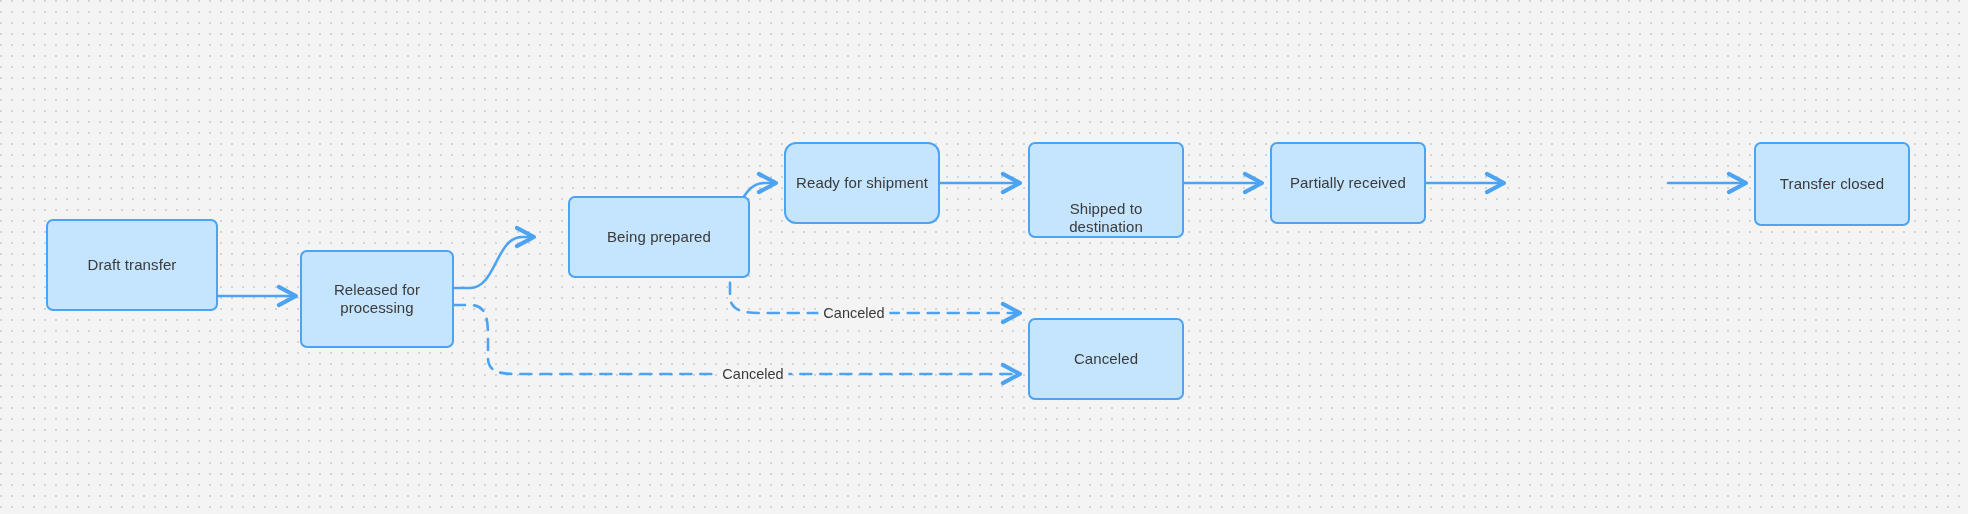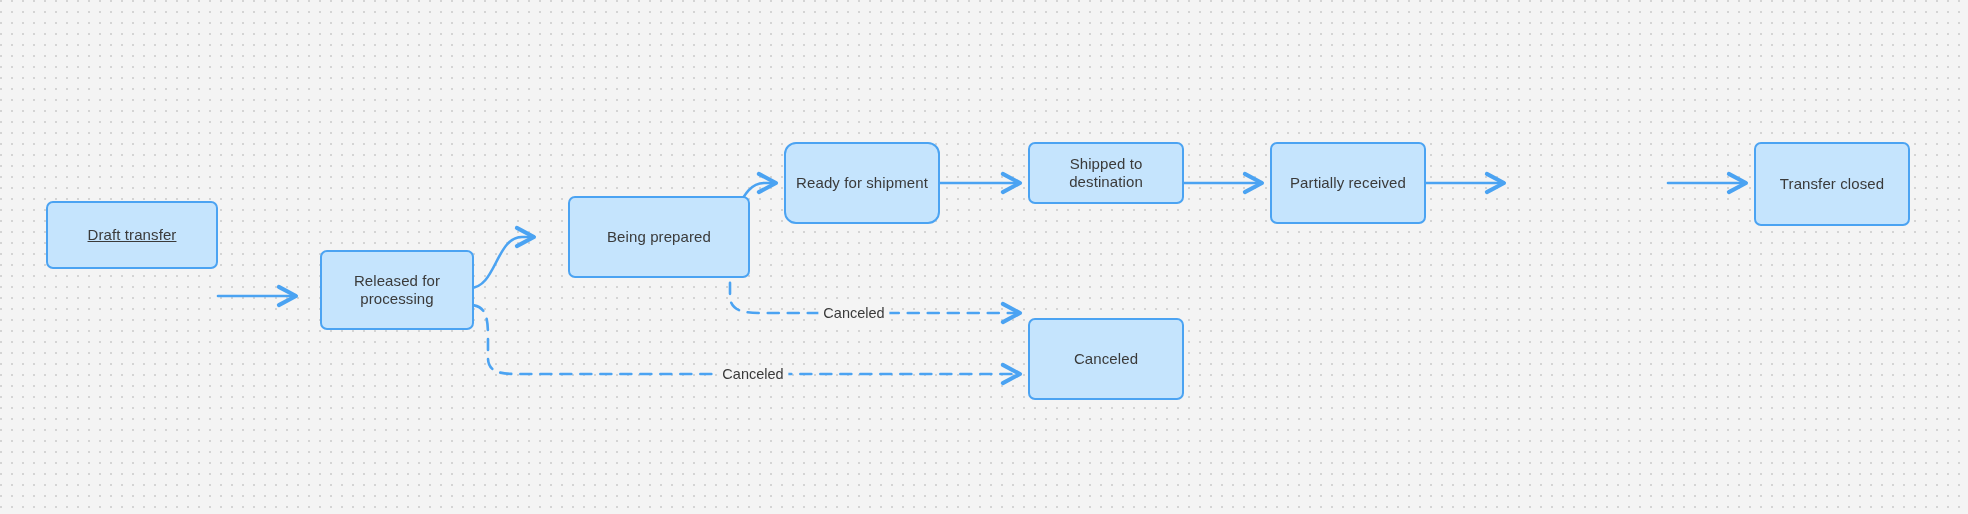--- a/index.html
+++ b/index.html
@@ -87,37 +87,37 @@
       <path stroke-dasharray="11 9" d="M 697,248 L 712,248 C 730,248 730,264 730,282
                L 730,296 C 730,312 746,313 762,313
                L 1020,313" marker-end="url(#arrow)"></path>
 
       <path stroke-dasharray="11 9" d="M 454,305 L 470,305 C 488,305 488,322 488,340
                L 488,358 C 488,374 504,374 520,374
                L 1020,374" marker-end="url(#arrow)"></path>
     </g>
   </svg>
 
-  <div class="node" style="left:46px;  top:201px;  width:172px; height:68px;text-decoration:underline;">
+  <div class="node" style="left:46px;  top:219px;  width:172px; height:92px;">
     <span class="node-label">Draft transfer</span>
   </div>
 
-  <div class="node" style="left:300px; top:250px;  width:154px; height:80px;margin-left:20px;">
+  <div class="node" style="left:300px; top:250px;  width:154px; height:98px;">
     <span class="node-label">Released for processing</span>
   </div>
 
   <div class="node" style="left:568px; top:196px;  width:182px; height:82px;">
     <span class="node-label">Being prepared</span>
   </div>
 
   <div class="node" style="left:784px; top:142px;  width:156px; height:82px;border-radius:12px;">
     <span class="node-label">Ready for shipment</span>
   </div>
 
-  <div class="node" style="left:1028px; top:142px; width:156px; height:62px;">
+  <div class="node" style="left:1028px; top:142px; width:156px; height:96px;align-items:flex-end;">
     <span class="node-label">Shipped to destination</span>
   </div>
 
   <div class="node" style="left:1270px; top:142px; width:156px; height:82px;">
     <span class="node-label">Partially received</span>
   </div>
 
 
   <div class="node" style="left:1754px; top:142px; width:156px; height:84px;">
     <span class="node-label">Transfer closed</span>

